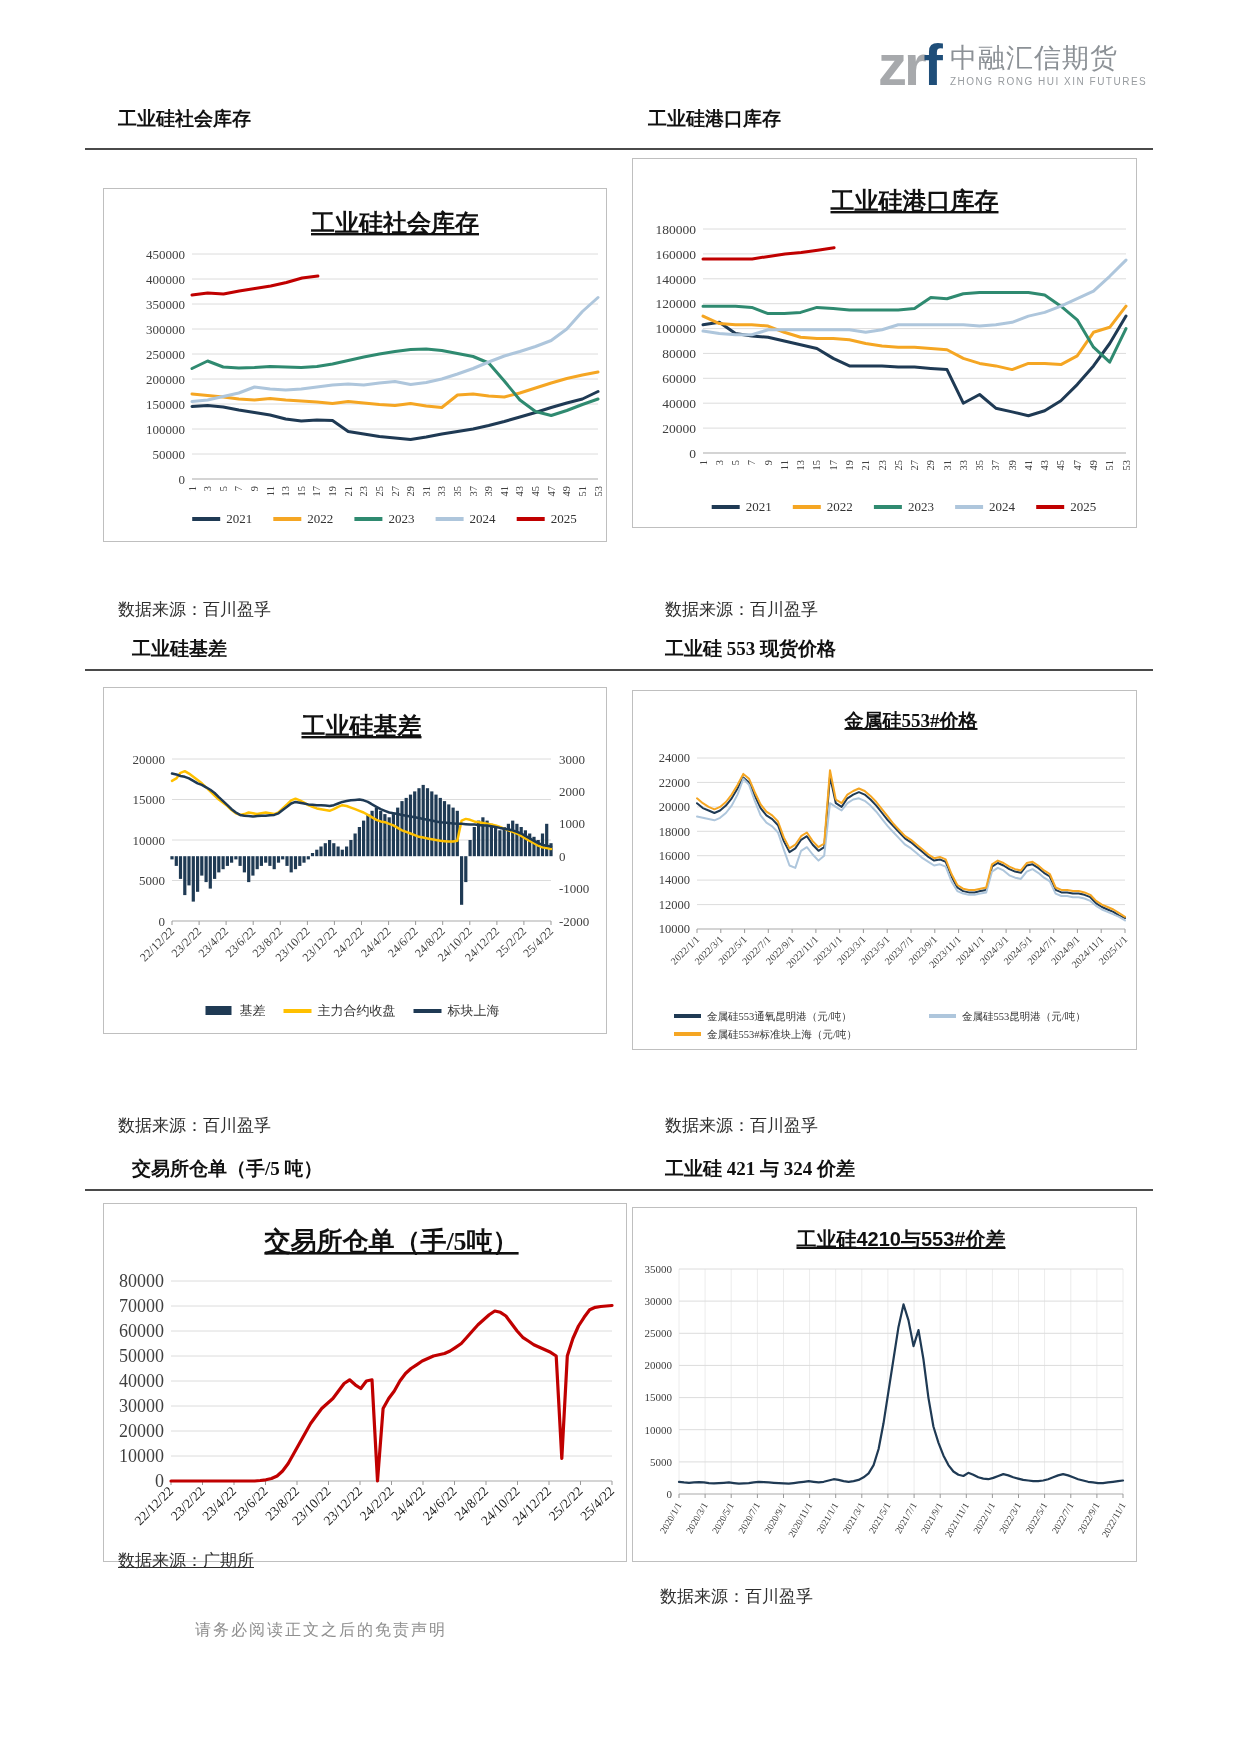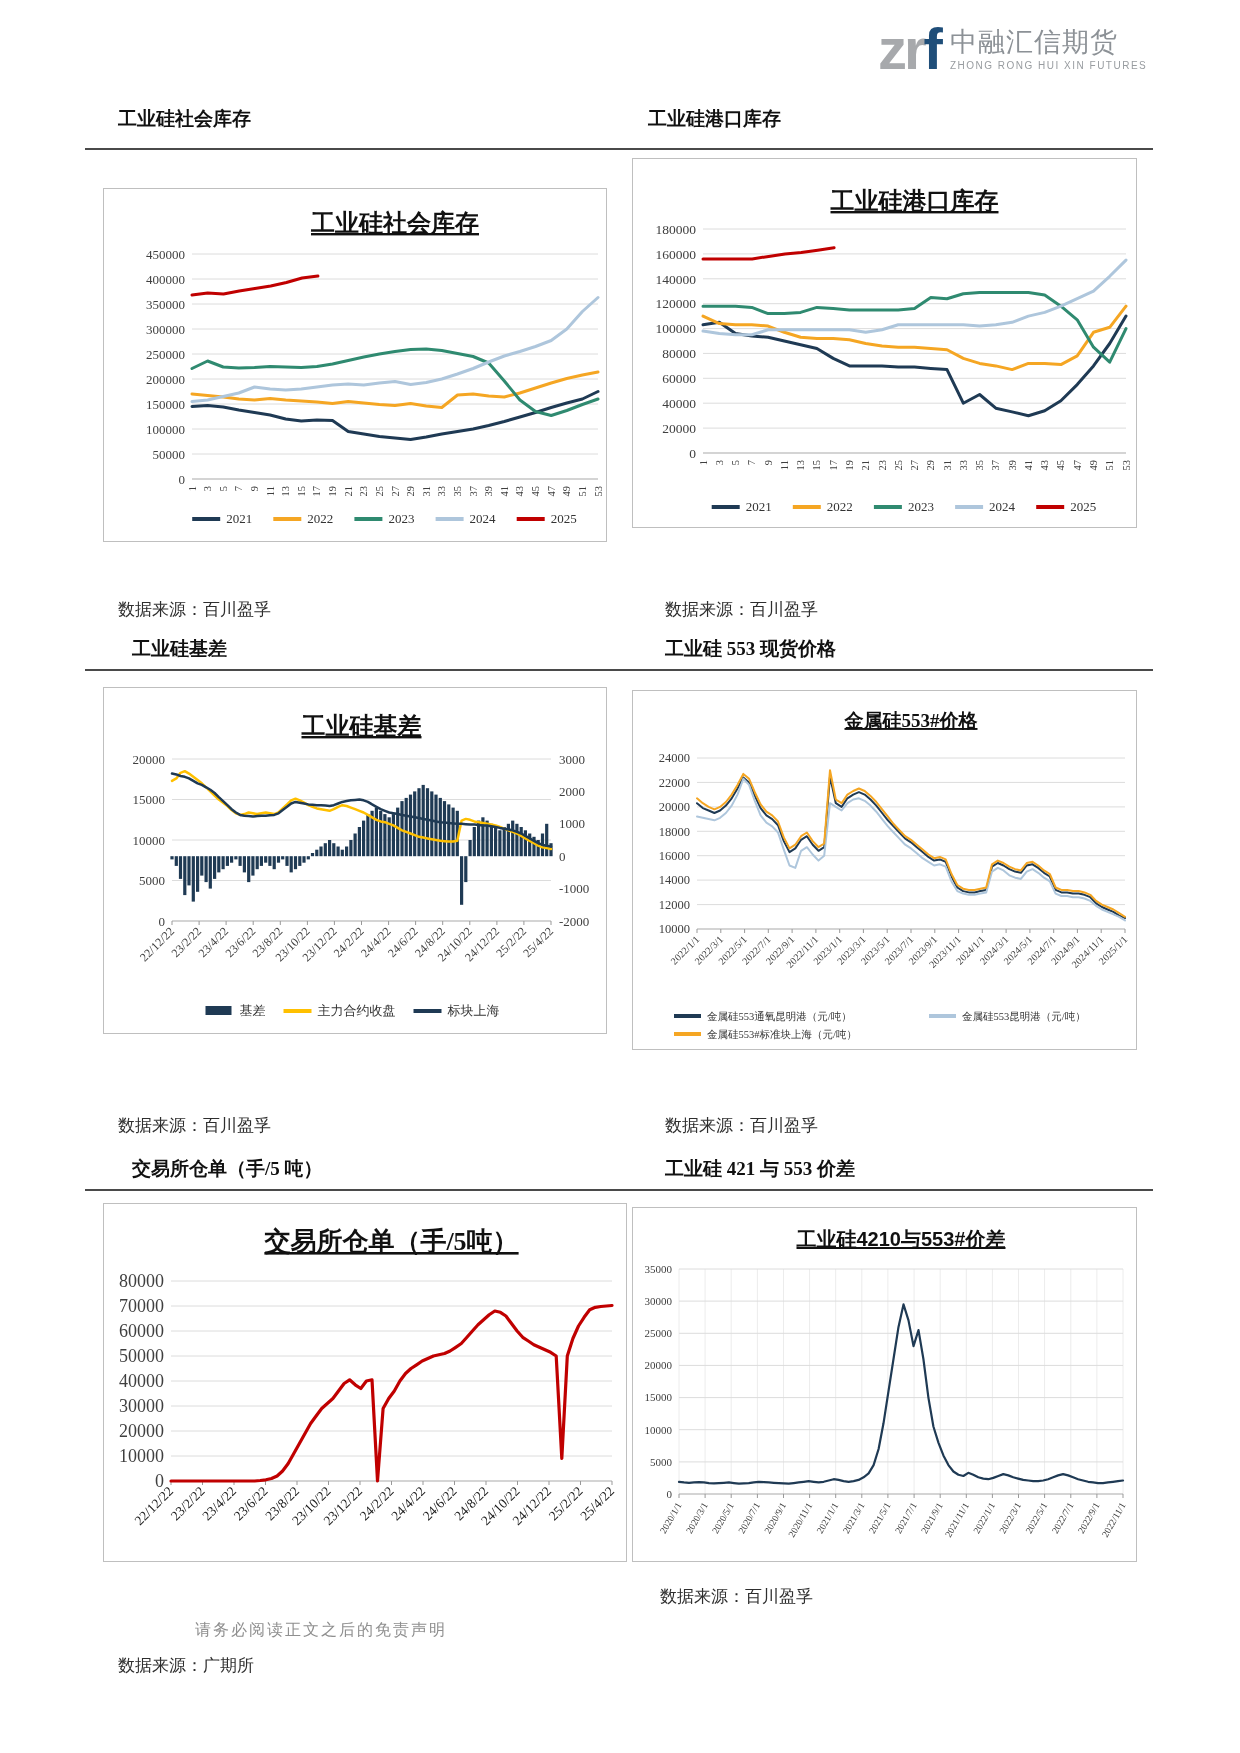--- a/index.html
+++ b/index.html
@@ -1,18 +1,18 @@
 <!DOCTYPE html>
 <html><head>
 <meta charset="utf-8">
 <style>
   html,body{margin:0;padding:0;background:#ffffff;}
   .page{position:relative;width:1240px;height:1753px;background:#fff;overflow:hidden;
         font-family:"Liberation Serif",serif;color:#1a1a1a;}
-  .logo{position:absolute;top:20px;left:878px;display:flex;align-items:center;gap:10px;}
+  .logo{position:absolute;top:36px;left:878px;display:flex;align-items:center;gap:10px;}
   .logo-mark{font-family:"Liberation Sans",sans-serif;font-weight:bold;font-size:58px;
              letter-spacing:-3px;line-height:1;}
   .logo-mark .zr{color:#a7a9ac;}
   .logo-mark .f{color:#1f4e79;}
   .logo-text .cn{font-family:"Liberation Sans",sans-serif;font-weight:normal;font-size:27px;
                  color:#8c9196;letter-spacing:1px;line-height:1.15;}
   .logo-text .en{font-family:"Liberation Sans",sans-serif;font-size:10px;color:#989ca0;
                  letter-spacing:1.5px;margin-top:2px;}
   .hdr{position:absolute;font-weight:bold;font-size:19px;color:#111;white-space:nowrap;}
   .hr{position:absolute;height:2px;background:#4a4a4a;left:85px;width:1068px;}
@@ -382,21 +382,21 @@
         <text x="74" y="329" font-size="10.5" fill="#333" font-family="Liberation Serif,serif">金属硅553通氧昆明港（元/吨）</text>
         <line x1="296" y1="325" x2="323" y2="325" stroke="#AEC6DC" stroke-width="4"></line>
         <text x="329" y="329" font-size="10.5" fill="#333" font-family="Liberation Serif,serif">金属硅553昆明港（元/吨）</text>
         <line x1="41" y1="343" x2="68" y2="343" stroke="#F5A623" stroke-width="4"></line>
         <text x="74" y="347" font-size="10.5" fill="#333" font-family="Liberation Serif,serif">金属硅553#标准块上海（元/吨）</text>
       </svg></figure>
   <div class="src" style="left:118px;top:1114px;">数据来源：百川盈孚</div>
   <div class="src" style="left:665px;top:1114px;">数据来源：百川盈孚</div>
 
   <div class="hdr" style="left:132px;top:1156px;">交易所仓单（手/5 吨）</div>
-  <div class="hdr" style="left:665px;top:1156px;">工业硅 421 与 553 价差</div>
+  <div class="hdr" style="left:665px;top:1156px;">工业硅 421 与 324 价差</div>
   <div class="hr" style="top:1189px;"></div>
   <figure class="chart" style="left:103px;top:1203px;width:522px;height:357px;"><svg xmlns="http://www.w3.org/2000/svg" width="522" height="357" viewBox="0 0 522 357">
         <text x="287.5" y="46" text-anchor="middle" font-size="26" font-weight="bold" fill="#111" style="text-decoration:underline" font-family="Liberation Serif,serif">交易所仓单（手/5吨）</text>
         <line x1="67" y1="277.0" x2="508" y2="277.0" stroke="#a9a9a9" stroke-width="1"></line>
         <text x="60" y="283.3" text-anchor="end" font-size="18" fill="#3f3f3f" font-family="Liberation Serif,serif">0</text>
         <line x1="67" y1="252.0" x2="508" y2="252.0" stroke="#dcdcdc" stroke-width="1"></line>
         <text x="60" y="258.3" text-anchor="end" font-size="18" fill="#3f3f3f" font-family="Liberation Serif,serif">10000</text>
         <line x1="67" y1="227.0" x2="508" y2="227.0" stroke="#dcdcdc" stroke-width="1"></line>
         <text x="60" y="233.3" text-anchor="end" font-size="18" fill="#3f3f3f" font-family="Liberation Serif,serif">20000</text>
         <line x1="67" y1="202.0" x2="508" y2="202.0" stroke="#dcdcdc" stroke-width="1"></line>
@@ -510,17 +510,17 @@
         <line x1="411.6" y1="286" x2="411.6" y2="290" stroke="#999" stroke-width="1"></line>
         <text x="414.6" y="297" transform="rotate(-60 414.6 297)" text-anchor="end" font-size="9.5" fill="#3f3f3f" font-family="Liberation Serif,serif">2022/5/1</text>
         <line x1="437.8" y1="286" x2="437.8" y2="290" stroke="#999" stroke-width="1"></line>
         <text x="440.8" y="297" transform="rotate(-60 440.8 297)" text-anchor="end" font-size="9.5" fill="#3f3f3f" font-family="Liberation Serif,serif">2022/7/1</text>
         <line x1="463.9" y1="286" x2="463.9" y2="290" stroke="#999" stroke-width="1"></line>
         <text x="466.9" y="297" transform="rotate(-60 466.9 297)" text-anchor="end" font-size="9.5" fill="#3f3f3f" font-family="Liberation Serif,serif">2022/9/1</text>
         <line x1="490.0" y1="286" x2="490.0" y2="290" stroke="#999" stroke-width="1"></line>
         <text x="493.0" y="297" transform="rotate(-60 493.0 297)" text-anchor="end" font-size="9.5" fill="#3f3f3f" font-family="Liberation Serif,serif">2022/11/1</text>
         <polyline points="46.0,273.8 51.0,274.4 56.0,274.8 61.0,274.4 66.0,274.1 70.9,274.4 75.9,275.1 80.9,275.4 85.9,275.1 90.9,274.8 95.9,274.4 100.9,275.1 105.9,275.7 110.9,275.4 115.8,275.1 120.8,274.4 125.8,273.8 130.8,274.1 135.8,274.4 140.8,274.8 145.8,275.1 150.8,275.4 155.8,275.7 160.7,275.1 165.7,274.4 170.7,273.8 175.7,273.1 180.7,273.8 185.7,274.4 190.7,273.8 195.7,272.5 200.7,271.2 205.6,271.9 210.6,273.1 215.6,273.8 220.6,273.1 225.6,271.9 230.6,269.3 235.6,265.4 240.6,257.1 245.6,241.0 250.5,215.3 255.5,183.1 260.5,151.0 265.5,118.9 270.5,96.4 275.5,112.4 280.5,138.1 285.5,122.1 290.4,151.0 295.4,189.6 300.4,218.5 305.4,234.6 310.4,247.4 315.4,257.1 320.4,263.5 325.4,266.7 330.4,268.0 335.3,264.8 340.3,266.7 345.3,269.3 350.3,270.6 355.3,271.2 360.3,269.9 365.3,268.0 370.3,266.1 375.3,267.4 380.2,269.3 385.2,270.6 390.2,271.9 395.2,272.5 400.2,273.1 405.2,273.1 410.2,272.5 415.2,271.2 420.2,269.3 425.1,267.4 430.1,266.1 435.1,267.4 440.1,269.3 445.1,271.2 450.1,272.5 455.1,273.8 460.1,274.4 465.1,275.1 470.0,275.1 475.0,274.4 480.0,273.8 485.0,273.1 490.0,272.5 " fill="none" stroke="#1F3A54" stroke-width="2.2" stroke-linejoin="round" stroke-linecap="round"></polyline>
       </svg></figure>
-  <div class="src" style="left:118px;top:1654px;">数据来源：广期所</div>
+  <div class="src" style="left:118px;top:1549px;text-decoration:underline;">数据来源：广期所</div>
   <div class="src" style="left:660px;top:1585px;">数据来源：百川盈孚</div>
 
   <div class="footer" style="left:195px;top:1620px;">请务必阅读正文之后的免责声明</div>
 </div>
 
 </body></html>

